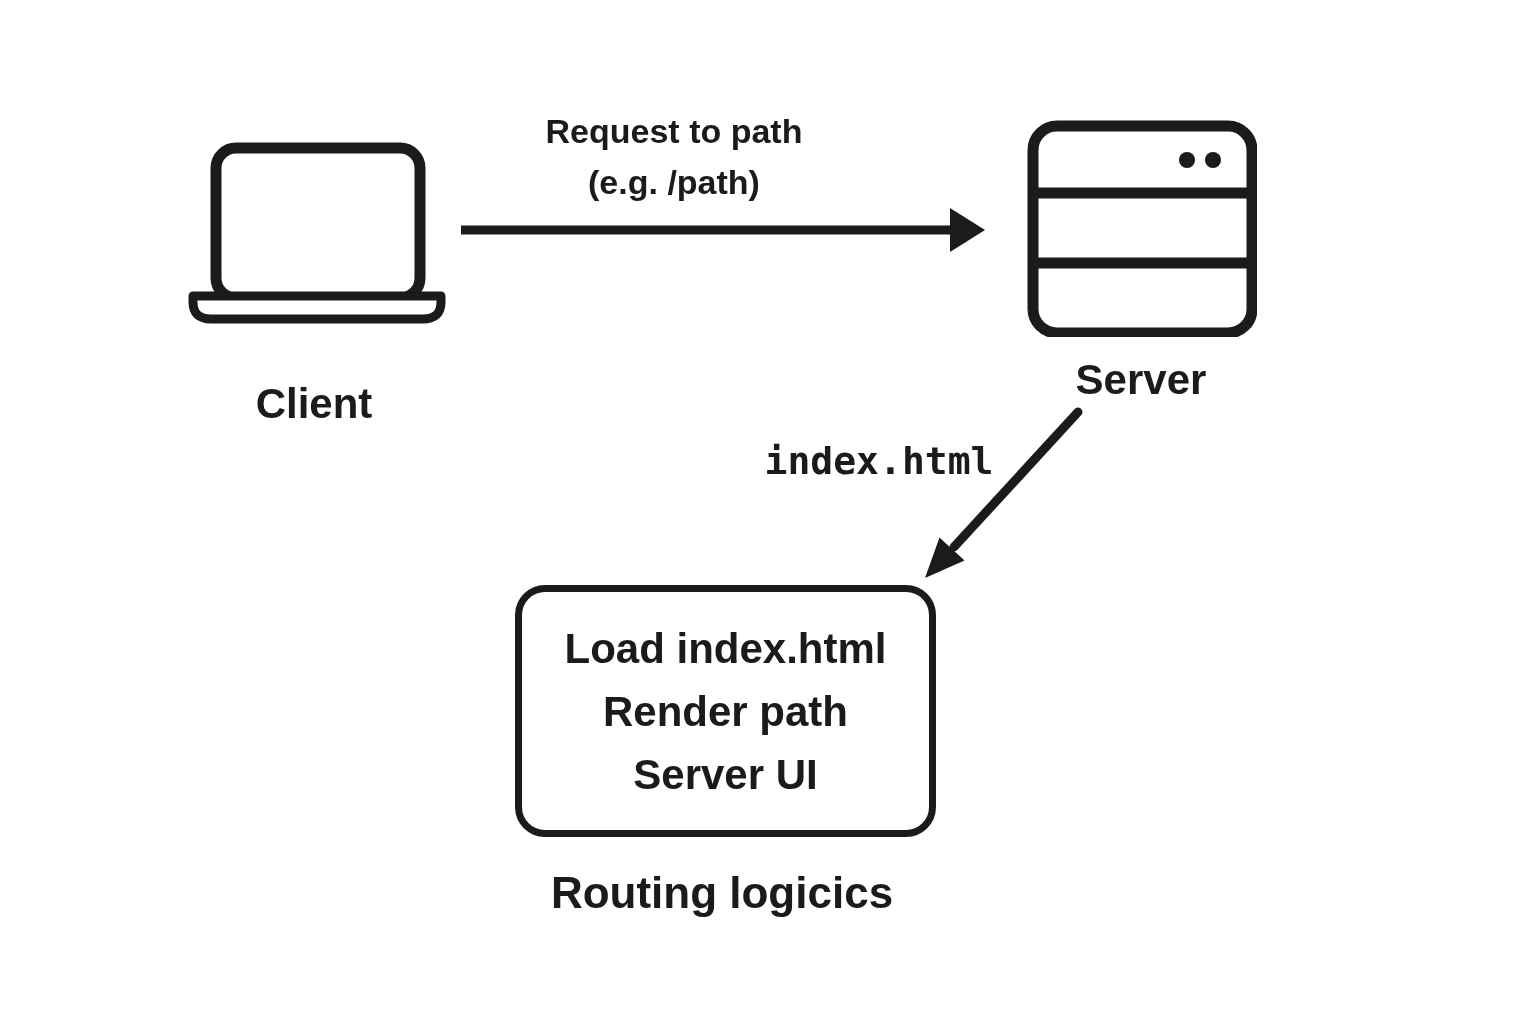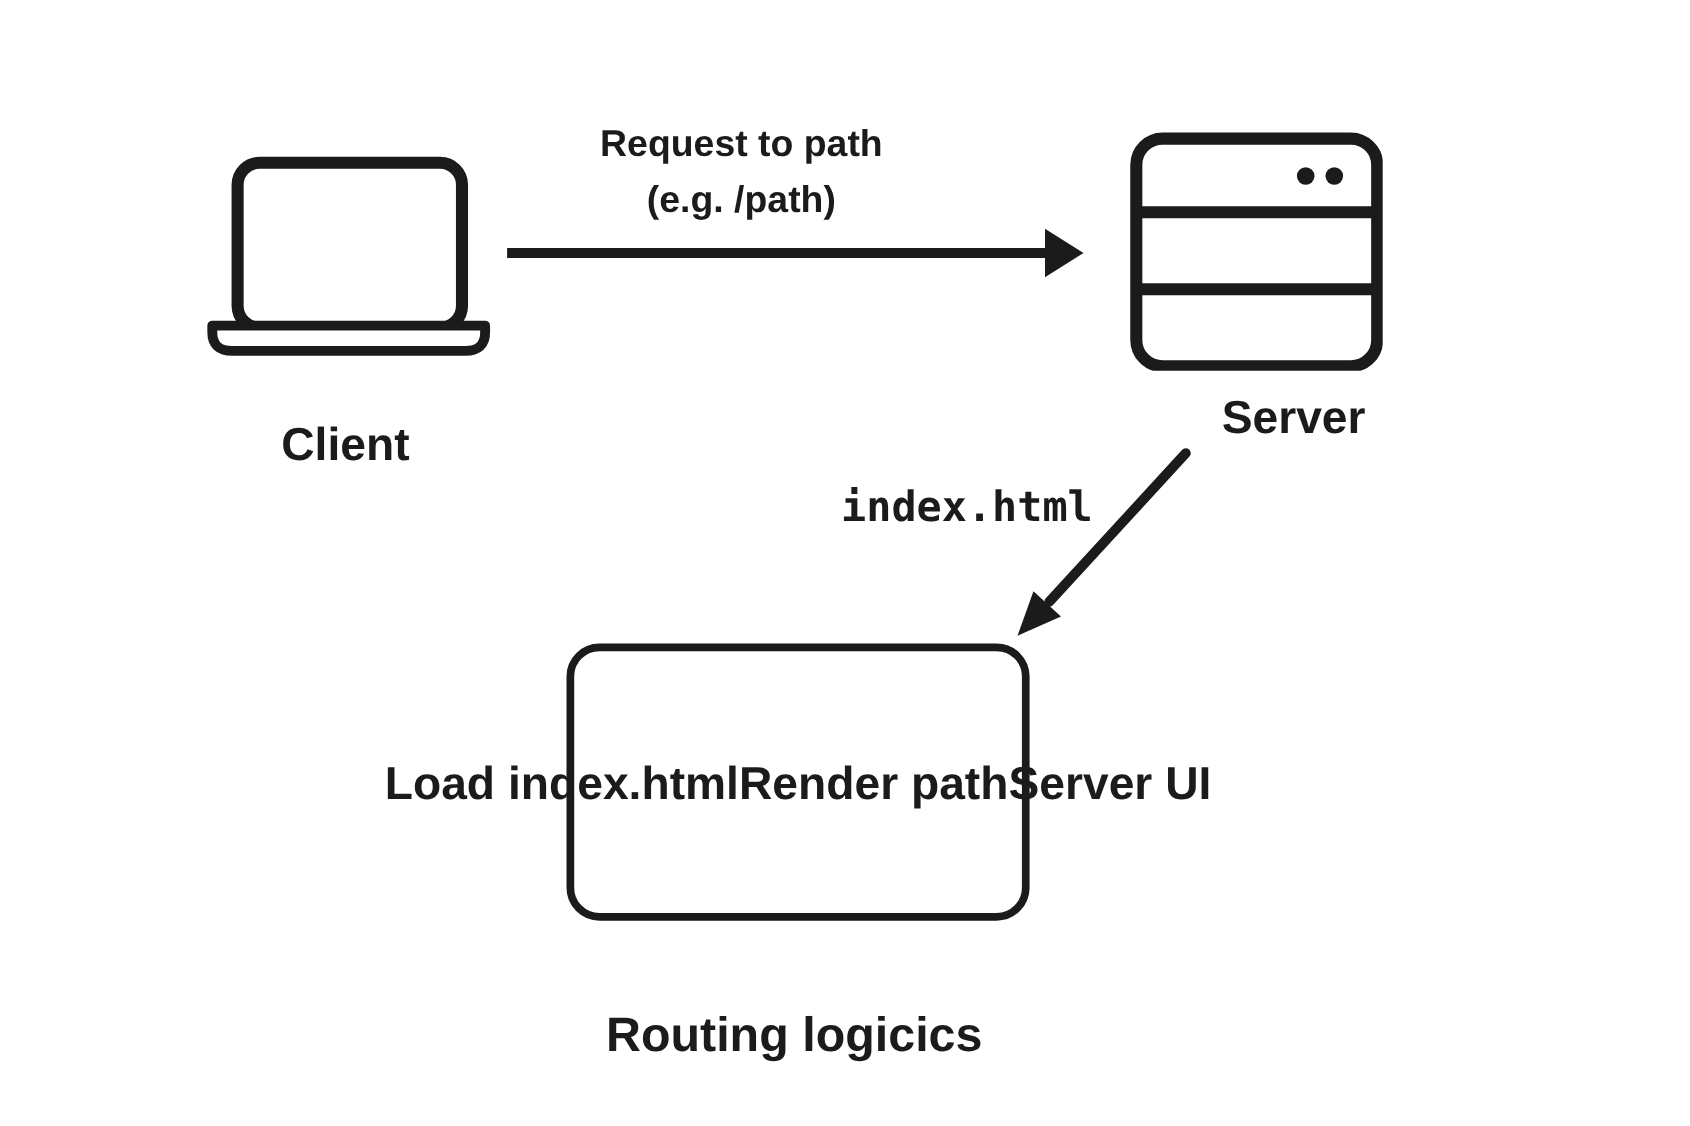--- a/index.html
+++ b/index.html
@@ -41,21 +41,21 @@
   .routing-box {
     left: 515px;
     top: 585px;
     width: 421px;
     height: 252px;
     box-sizing: border-box;
     border: 7px solid #1b1b1b;
     border-radius: 30px;
     background: #ffffff;
     display: flex;
-    flex-direction: row;
+    flex-direction: column;
     justify-content: center;
     align-items: center;
   }
   .routing-line {
     font-size: 42px;
     font-weight: bold;
     line-height: 63px;
     white-space: nowrap;
   }
   .caption {
@@ -86,21 +86,21 @@
 
   <div class="abs" style="left:1027px; top:117px; width:230px; height:220px;">
     <svg width="230" height="220" viewBox="0 0 230 220">
       <rect x="6" y="9" width="219" height="207" rx="24" fill="#ffffff" stroke="#1b1b1b" stroke-width="11"></rect>
       <line x1="6" y1="76" x2="225" y2="76" stroke="#1b1b1b" stroke-width="11"></line>
       <line x1="6" y1="146" x2="225" y2="146" stroke="#1b1b1b" stroke-width="11"></line>
       <circle cx="160" cy="43" r="8" fill="#1b1b1b"></circle>
       <circle cx="186" cy="43" r="8" fill="#1b1b1b"></circle>
     </svg>
   </div>
-  <div class="abs node-label center-x" style="left:1141px; top:356px;margin-left:35px;">Server</div>
+  <div class="abs node-label center-x" style="left:1141px; top:356px;">Server</div>
 
   <svg class="abs overlay" viewBox="0 0 1536 1024">
     <g>
       <line x1="461" y1="230" x2="952" y2="230" stroke="#1b1b1b" stroke-width="9"></line>
       <polygon points="950,208 985,230 950,252" fill="#1b1b1b"></polygon>
     </g>
     <g>
       <line x1="1078" y1="412" x2="954" y2="547" stroke="#1b1b1b" stroke-width="9" stroke-linecap="round"></line>
       <polygon points="925,578 964.5,560.5 939.5,537.5" fill="#1b1b1b"></polygon>
     </g>
@@ -111,15 +111,15 @@
     <div>(e.g. /path)</div>
   </div>
 
   <div class="abs mono-label center-xy" style="left:879px; top:461px;">index.html</div>
 
   <div class="abs routing-box">
     <div class="routing-line">Load index.html</div>
     <div class="routing-line">Render path</div>
     <div class="routing-line">Server UI</div>
   </div>
-  <div class="abs caption center-x" style="left:722px; top:916px;">Routing logicics</div>
+  <div class="abs caption center-x" style="left:722px; top:868px;">Routing logicics</div>
 
 </div>
 
 </body></html>

